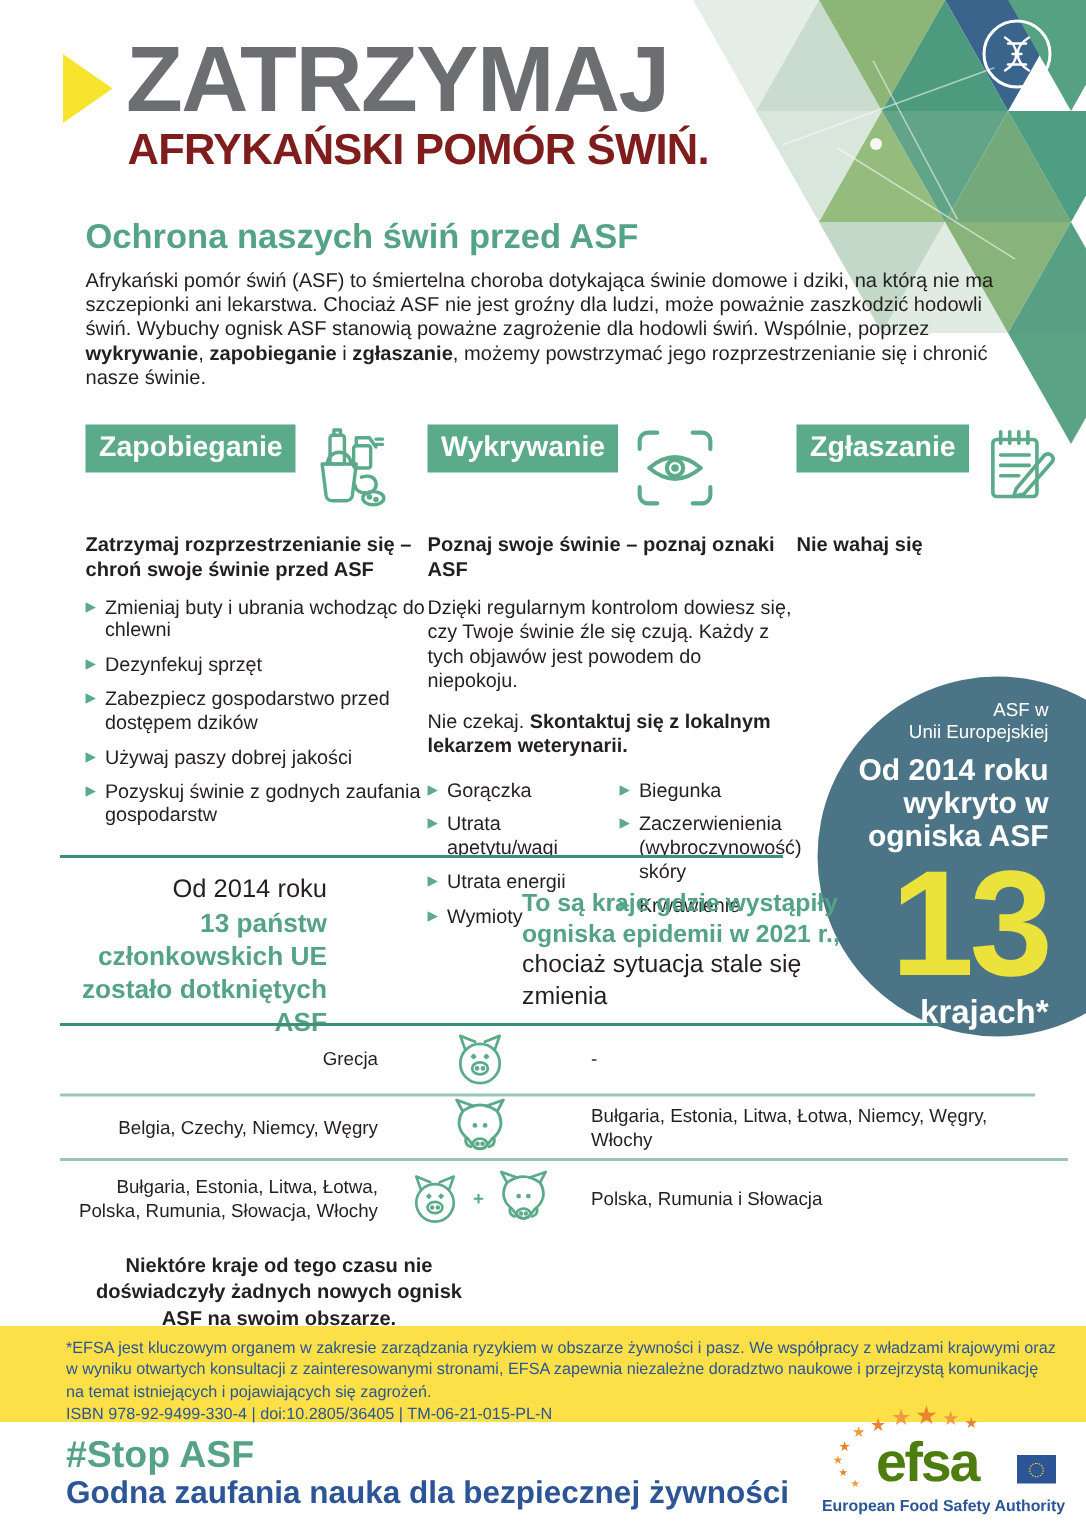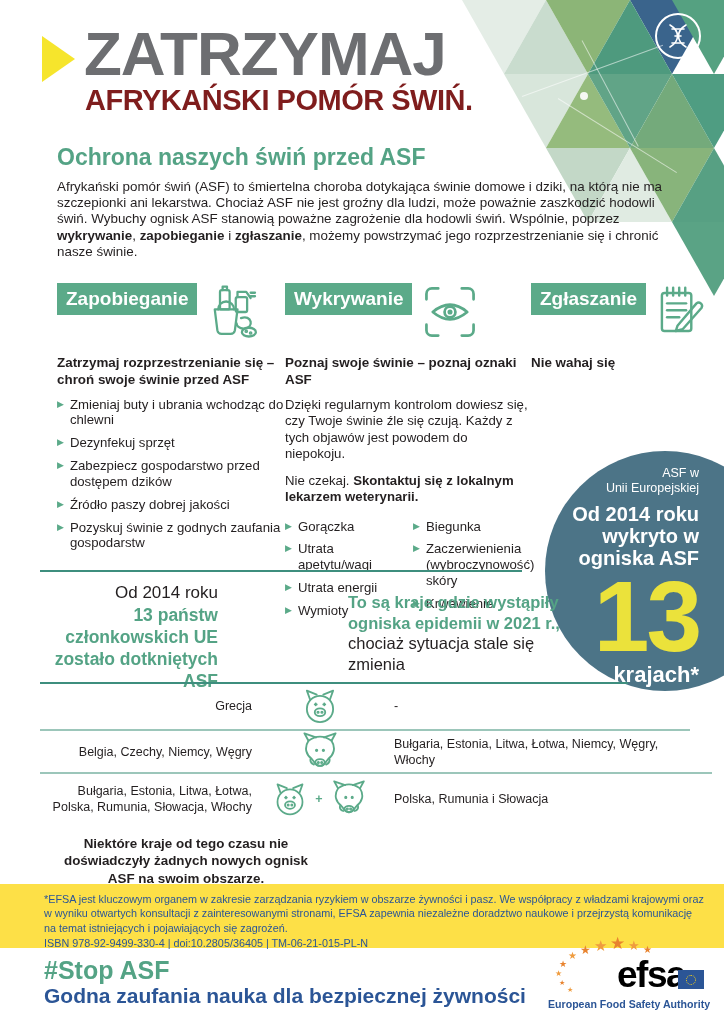--- a/index.html
+++ b/index.html
@@ -67,21 +67,21 @@
 
   
   .footnote { position:absolute; left:0; top:884px; width:724px; height:64px; background:#fde047;
               color:#2B5596; font-size:10.8px; line-height:1.33; padding:8px 18px 0 44px; }
   .footnote .ids { margin-top:1px; }
 
   
   .hashtag { position:absolute; left:44px; top:956px; font-size:25px; font-weight:bold; color:#54A385; }
   .tagline { position:absolute; left:44px; top:984px; font-size:21px; font-weight:bold; color:#2B5596; }
   .logo { position:absolute; left:548px; top:946px; width:164px; height:72px; }
-  .efsa-word { position:absolute; left:36px; top:8px; font-size:37px; font-weight:bold; color:#000000; letter-spacing:-1.5px;margin-left:33px; }
+  .efsa-word { position:absolute; left:36px; top:8px; font-size:37px; font-weight:bold; color:#4d7c0f; letter-spacing:-1.5px; }
   .eu-flag { position:absolute; left:130px; top:24px; width:26px; height:19px; background:#2B5596;
              display:flex; align-items:center; justify-content:center; }
   .eu-flag span { display:block; width:10px; height:10px; border:1.6px dotted #F7D117; border-radius:50%; }
   .logo-sub { position:absolute; left:0; top:52px; width:164px; font-size:10.6px; font-weight:bold; color:#2B5596; }
   .star { position:absolute; color:#EF9C3F; line-height:1; }
   .star.d { color:#E8832E; }
 </style>
 </head>
 <body>
 
@@ -157,21 +157,21 @@
         <div class="b">
             <span class="tri-b">▶</span>
             <span>Dezynfekuj sprzęt</span>
           </div>
         <div class="b">
             <span class="tri-b">▶</span>
             <span>Zabezpiecz gospodarstwo przed dostępem dzików</span>
           </div>
         <div class="b">
             <span class="tri-b">▶</span>
-            <span>Źródło paszy dobrej jakości</span>
+            <span>Używaj paszy dobrej jakości</span>
           </div>
         <div class="b">
             <span class="tri-b">▶</span>
             <span>Pozyskuj świnie z godnych zaufania gospodarstw</span>
           </div>
       </div>
     </div>
 
     <div class="col2">
       <div class="col-head">

